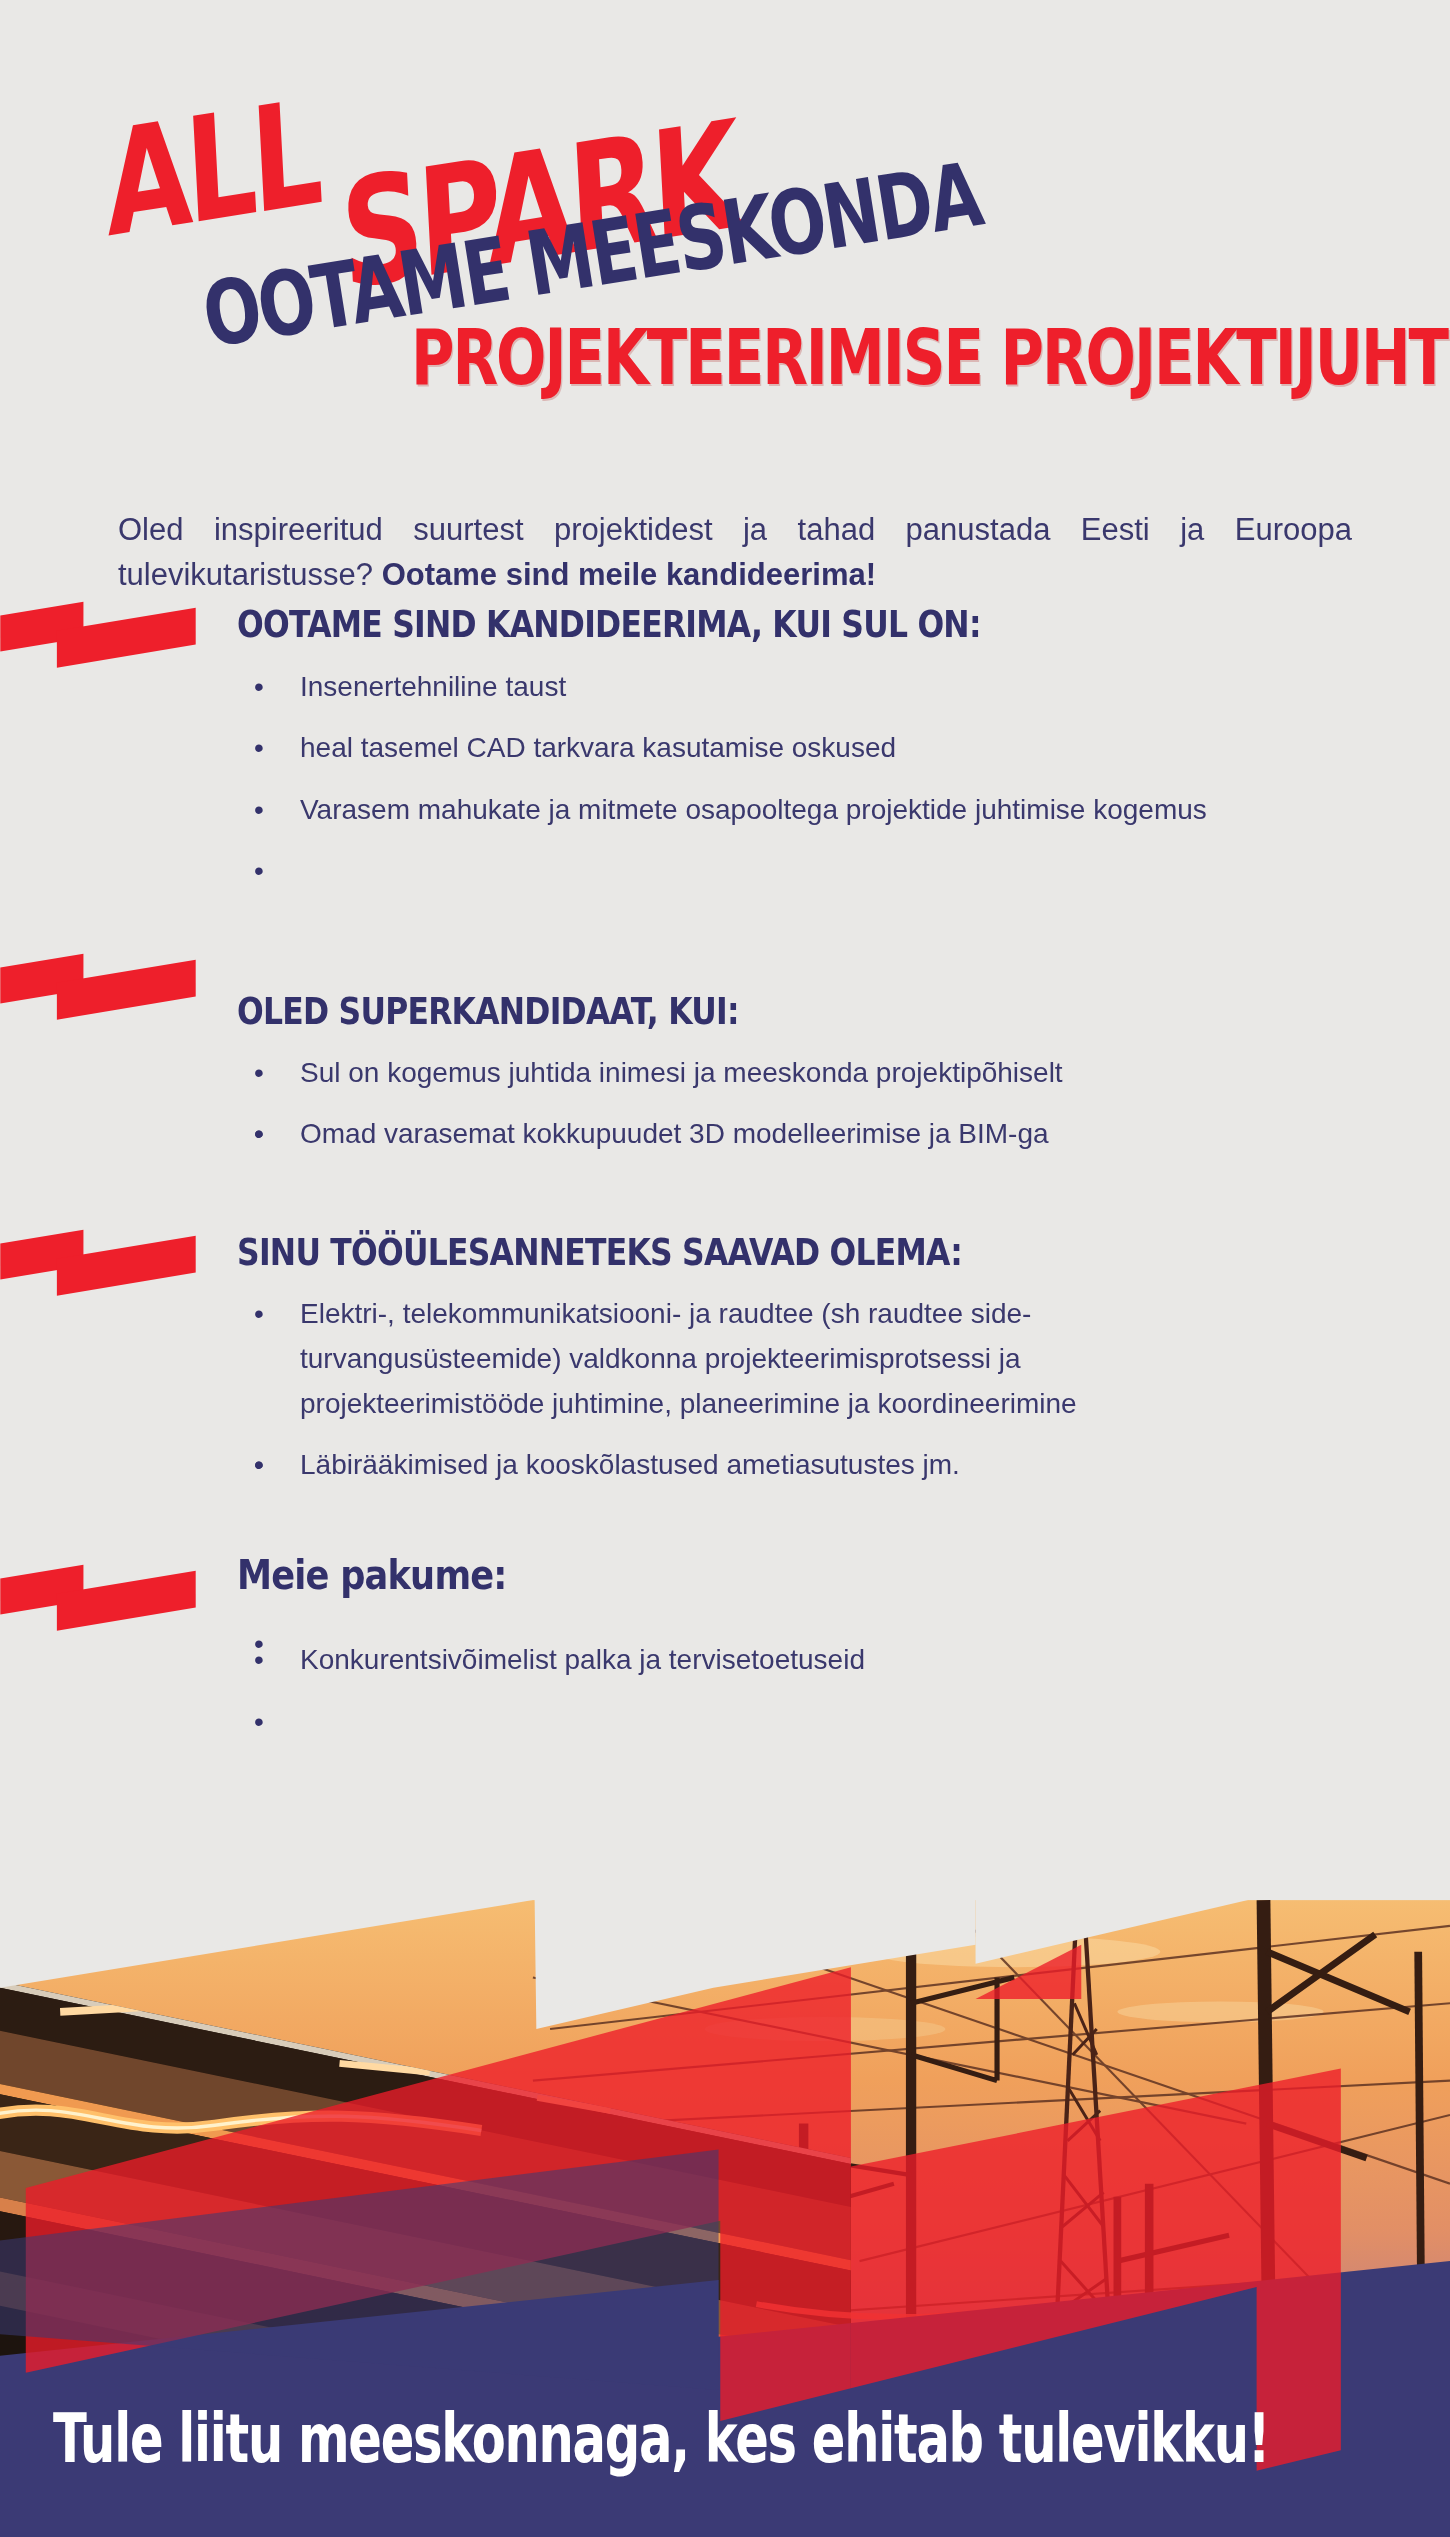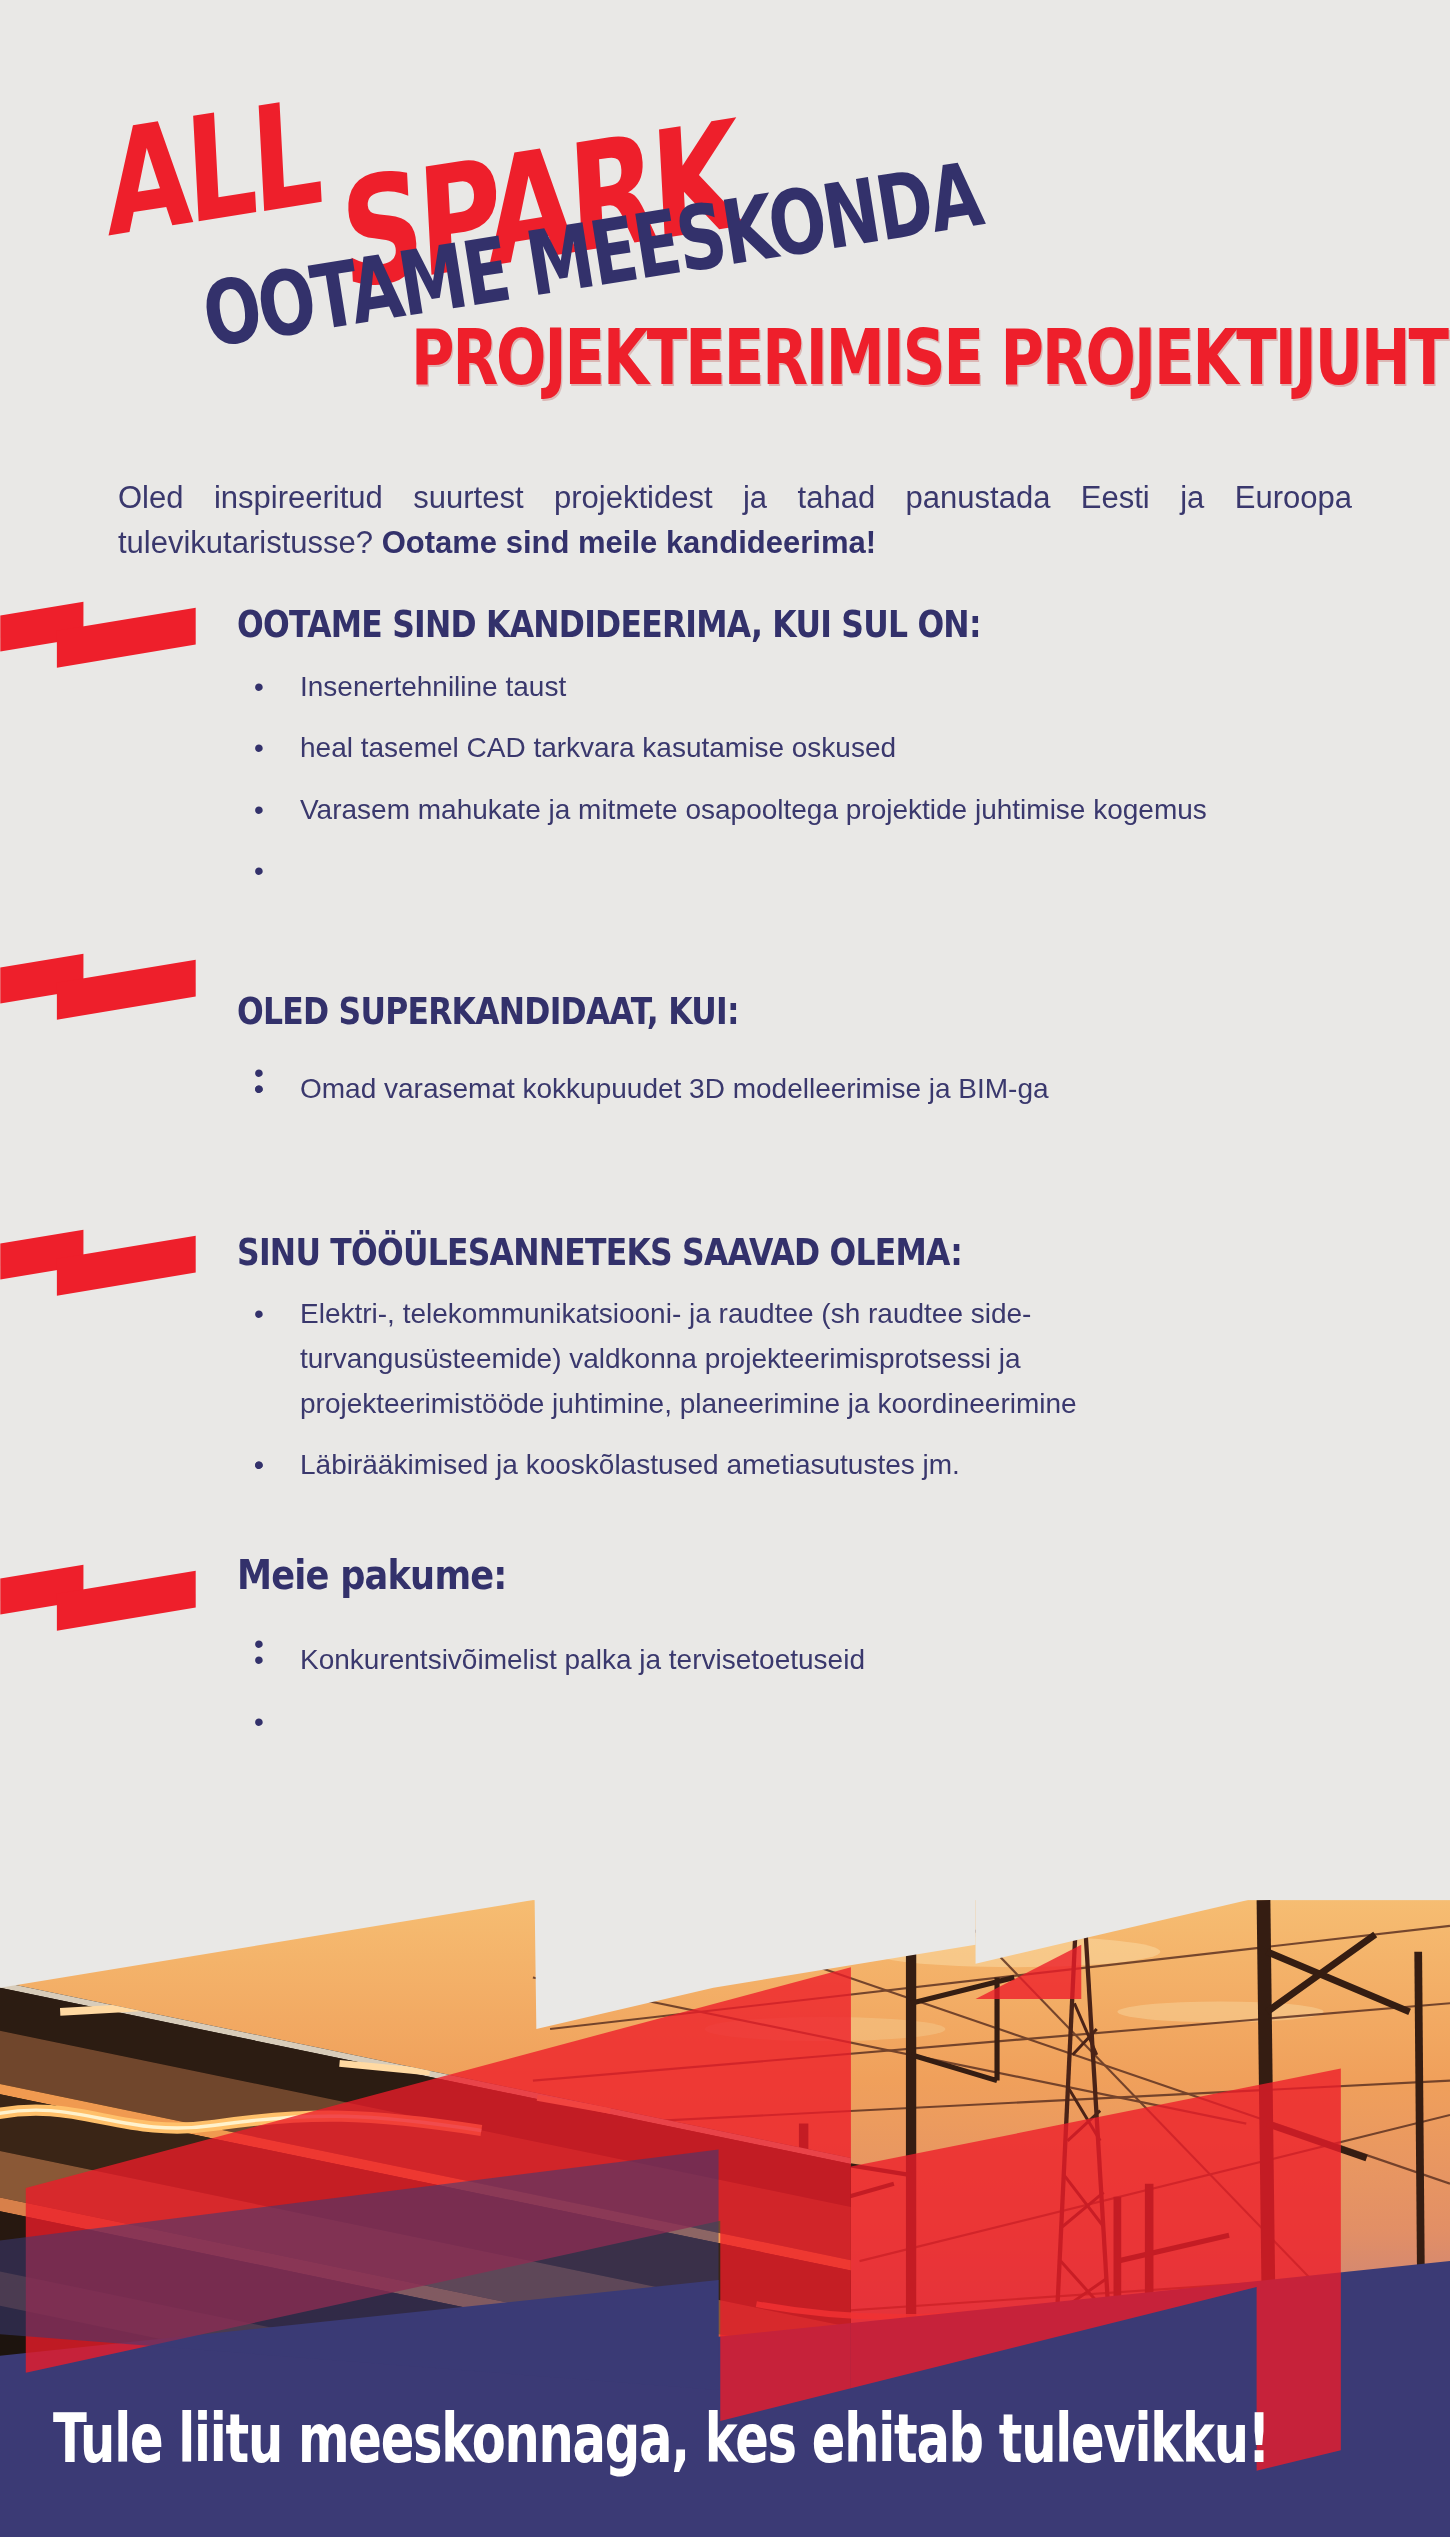--- a/index.html
+++ b/index.html
@@ -12,21 +12,21 @@
   .logo-all{position:absolute;left:101px;top:101px;font-size:144px;color:#ee1f2b;
             letter-spacing:-6.9px;transform:rotate(-9deg) skewX(-6deg) scaleX(.78);}
   .logo-spark{position:absolute;left:337px;top:151px;font-size:148px;color:#ee1f2b;
             letter-spacing:-6.9px;transform:rotate(-9deg) skewX(-6deg) scaleX(.78);}
   
   .kicker{position:absolute;left:196px;top:265px;font-size:89px;color:#33316b;
           letter-spacing:-3.4px;transform:rotate(-9deg) scaleX(.76);}
   .title{position:absolute;left:411px;top:313px;font-size:76px;color:#ee1f2b;
          letter-spacing:-2.6px;transform:scaleX(.78);text-shadow:1.7px 1.7px 0 rgba(180,40,40,.25);}
   
-  .intro{position:absolute;left:118px;top:444px;width:1234px;font-size:31px;line-height:45px;
+  .intro{position:absolute;left:118px;top:476px;width:1234px;font-size:31px;line-height:45px;
          color:#3a386d;text-align:justify;}
   .intro b{font-weight:bold;color:#33316b;}
   
   .bolt{position:absolute;left:0;width:196px;height:72px;}
   .sec-h{position:absolute;left:237px;font-size:37px;color:#33316b;letter-spacing:-0.9px;
          font-family:"DejaVu Sans",sans-serif;font-weight:bold;white-space:nowrap;
          display:inline-block;transform:scaleX(.85);transform-origin:0 0;}
   .sec-h.mixed{font-size:40px;transform:scaleX(.88);}
   .list{position:absolute;left:254px;width:989px;list-style:none;margin:0;padding:0;}
   .list li{position:relative;padding-left:46px;margin-bottom:16.3px;font-size:28px;
@@ -73,21 +73,21 @@
   <span class="sec-h" style="top:603px">OOTAME SIND KANDIDEERIMA, KUI SUL ON:</span>
   <ul class="list" style="top:664px">
     <li><span class="dot">•</span><span>Insenertehniline taust</span></li>
     <li><span class="dot">•</span><span>heal tasemel CAD tarkvara kasutamise oskused</span></li>
     <li><span class="dot">•</span><span>Varasem mahukate ja mitmete osapooltega projektide juhtimise kogemus</span></li>
     <li><span class="dot">•</span></li>
   </ul>
 
   <span class="sec-h" style="top:990px">OLED SUPERKANDIDAAT, KUI:</span>
   <ul class="list" style="top:1050px">
-    <li><span class="dot">•</span></li>
+    <li><span class="dot">•</span><span>Sul on kogemus juhtida inimesi ja meeskonda projektipõhiselt</span></li>
     <li><span class="dot">•</span></li>
     <li><span class="dot">•</span><span>Omad varasemat kokkupuudet 3D modelleerimise ja BIM-ga</span></li>
   </ul>
 
   <span class="sec-h" style="top:1231px">SINU TÖÖÜLESANNETEKS SAAVAD OLEMA:</span>
   <ul class="list" style="top:1291px">
     <li><span class="dot">•</span><span>Elektri-, telekommunikatsiooni- ja raudtee (sh raudtee side-turvangusüsteemide) valdkonna projekteerimisprotsessi ja projekteerimistööde juhtimine, planeerimine ja koordineerimine</span></li>
     <li><span class="dot">•</span></li>
     <li><span class="dot">•</span><span>Läbirääkimised ja kooskõlastused ametiasutustes jm.</span></li>
   </ul>

